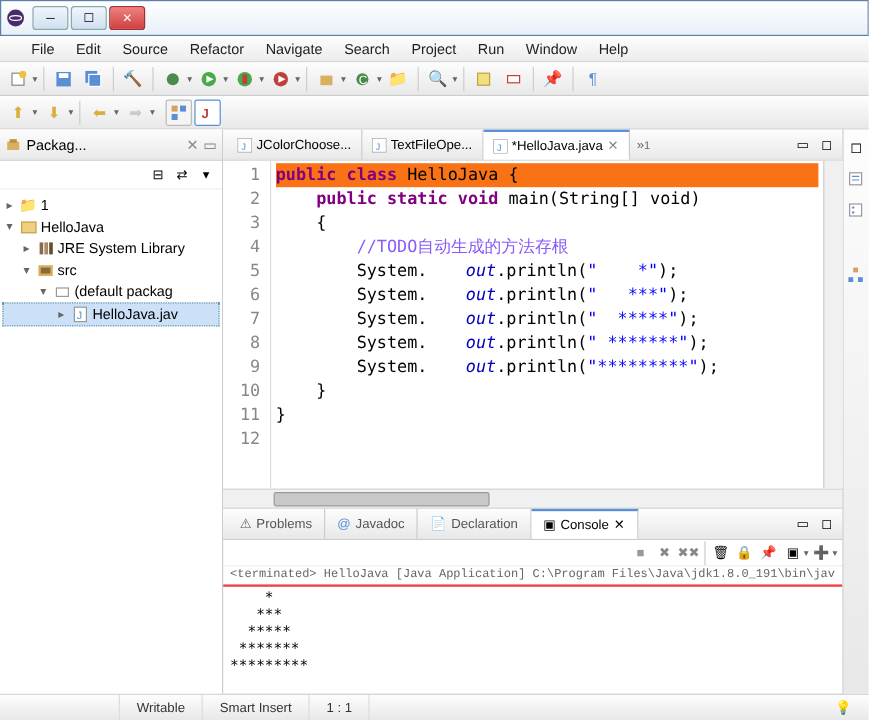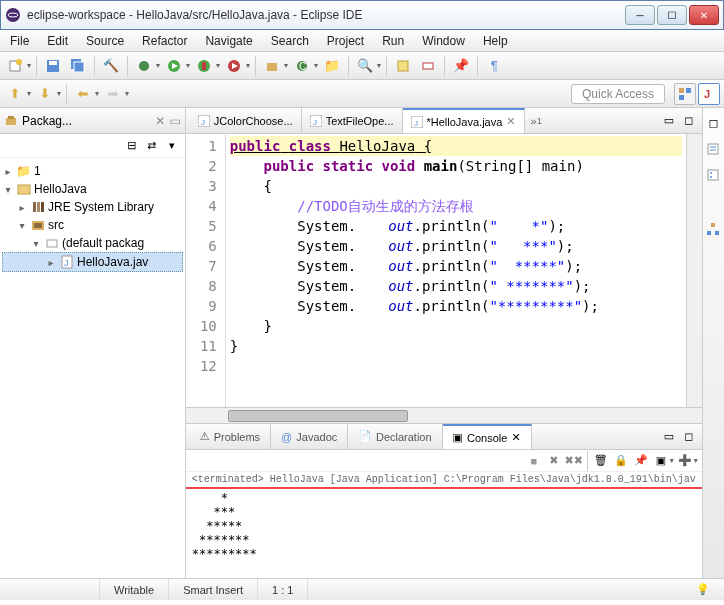--- a/index.html
+++ b/index.html
@@ -7,21 +7,21 @@
 
 .titlebar { height: 30px; background: linear-gradient(#fff, #e8f0f8); border: 1px solid #5a7fa8; display: flex; align-items: center; padding: 0 4px; }
 .titlebar .icon { width: 16px; height: 16px; margin-right: 6px; }
 .titlebar .title { flex: 1; color: #333; font-size: 12px; }
 .titlebar .winbtns { display: flex; gap: 2px; }
 .titlebar .winbtn { width: 30px; height: 20px; border: 1px solid #8aa; border-radius: 3px; display: flex; align-items: center; justify-content: center; font-size: 10px; cursor: pointer; }
 .titlebar .winbtn.min { background: linear-gradient(#f0f6fc,#d0e0f0); }
 .titlebar .winbtn.max { background: linear-gradient(#f0f6fc,#d0e0f0); }
 .titlebar .winbtn.close { background: linear-gradient(#f08080,#d04040); color: #fff; border-color: #a03030; }
 
-.menubar { height: 22px; background: linear-gradient(#fdfdfd,#ececec); border-bottom: 1px solid #ccc; display: flex; align-items: center; padding: 0 2px; gap: 2px; }
+.menubar { height: 22px; background: linear-gradient(#fdfdfd,#ececec); border-bottom: 1px solid #ccc; display: flex; align-items: center; padding: 0 18px; gap: 2px; }
 .menubar .menu { padding: 2px 8px; cursor: pointer; color: #222; }
 
 .toolbar { height: 28px; background: linear-gradient(#fdfdfd,#e8e8e8); border-bottom: 1px solid #ccc; display: flex; align-items: center; padding: 0 4px; gap: 3px; }
 .toolbar2 { height: 28px; background: linear-gradient(#fdfdfd,#e8e8e8); border-bottom: 1px solid #ccc; display: flex; align-items: center; padding: 0 4px; gap: 3px; }
 .tbtn { width: 22px; height: 22px; display: flex; align-items: center; justify-content: center; border-radius: 2px; cursor: pointer; font-size: 13px; }
 .tsep { width: 1px; height: 20px; background: #ccc; margin: 0 2px; }
 .dd { font-size: 8px; color: #666; margin-left: -2px; }
 
 .quick-access { margin-left: auto; border: 1px solid #bbb; padding: 2px 10px; background: #fff; border-radius: 3px; color: #888; }
 .persp { display: flex; gap: 2px; margin-left: 6px; }
@@ -47,27 +47,27 @@
 .centerpane { flex: 1; display: flex; flex-direction: column; }
 .editor-tabs { height: 26px; background: linear-gradient(#fdfdfd,#e8e8e8); border-bottom: 1px solid #ccc; display: flex; align-items: stretch; padding-left: 4px; }
 .etab { display: flex; align-items: center; gap: 4px; padding: 0 8px; border-right: 1px solid #ccc; font-size: 11px; cursor: pointer; }
 .etab.active { background: #fff; border-top: 2px solid #5a8fd8; }
 .etab .tclose { color: #888; cursor: pointer; }
 .etab-more { padding: 0 6px; display: flex; align-items: center; color: #666; font-size: 11px; cursor: pointer; }
 .etab-ctl { margin-left: auto; display: flex; align-items: center; gap: 2px; padding-right: 4px; }
 .editor { flex: 1; display: flex; overflow: hidden; background: #fff; position: relative; }
 .gutter { width: 40px; background: #fff; border-right: 1px solid #ddd; text-align: right; padding: 2px 8px 2px 2px; color: #888; font-family: Consolas, monospace; font-size: 14px; line-height: 20px; }
 .code { flex: 1; font-family: Consolas, monospace; font-size: 14px; line-height: 20px; padding: 2px 4px; white-space: pre; overflow: auto; }
-.code .hl { background: #fef9c3; display: inline-block; width: 100%; text-decoration: underline; }
+.code .hl { background: #f97316; display: inline-block; width: 100%; }
 .kw { color: #800080; font-weight: bold; }
 .kw2 { color: #0000c0; font-style: italic; margin-left: 32px; }
 .cls { color: #000; }
 .str { color: #0000ff; }
 .cmt { color: #8b5cf6; }
-.meth { font-weight: bold; }
+.meth { font-weight: normal; }
 .vscroll { width: 16px; background: #f0f0f0; border-left: 1px solid #ccc; }
 .hscrollbar { height: 16px; background: #f0f0f0; border-top: 1px solid #ccc; display: flex; align-items: center; }
 .hscrollbar .thumb { height: 12px; width: 180px; background: #c8c8c8; border: 1px solid #999; border-radius: 2px; margin-left: 42px; }
 
 .bottompane { height: 155px; border-top: 1px solid #ccc; display: flex; flex-direction: column; }
 .btabs { height: 26px; background: linear-gradient(#fdfdfd,#e8e8e8); border-bottom: 1px solid #ccc; display: flex; align-items: stretch; padding-left: 4px; }
 .btab { display: flex; align-items: center; gap: 4px; padding: 0 10px; border-right: 1px solid #ccc; font-size: 11px; cursor: pointer; color: #555; }
 .btab.active { background: #fff; color: #000; border-top: 2px solid #5a8fd8; }
 .console-toolbar { height: 22px; display: flex; justify-content: flex-end; align-items: center; padding: 0 4px; gap: 2px; border-bottom: 1px solid #eee; }
 .console-header { font-size: 10px; color: #666; padding: 2px 6px; border-bottom: 2px solid #ef4444; white-space: nowrap; overflow: hidden; font-family: Liberation Mono, monospace; }
@@ -85,21 +85,20 @@
 </head>
 <body>
 
 <div class="titlebar">
   <span class="icon">
     <svg width="16" height="16">
         <circle cx="8" cy="8" r="7" fill="#4a2a6a"></circle>
         <ellipse cx="8" cy="8" rx="5" ry="2" fill="none" stroke="#fff" stroke-width="1"></ellipse>
       </svg>
   </span>
-  <span class="title">eclipse-workspace - HelloJava/src/HelloJava.java - Eclipse IDE</span>
   <div class="winbtns">
     <div class="winbtn min">─</div>
     <div class="winbtn max">☐</div>
     <div class="winbtn close">✕</div>
   </div>
 </div>
 
 <div class="menubar">
   <span class="menu">File</span>
   <span class="menu">Edit</span>
@@ -202,21 +201,20 @@
 <div class="toolbar2">
   <div class="tbtn" style="color:#d8b040">⬆</div>
     <span class="dd">▾</span>
   <div class="tbtn" style="color:#d8b040">⬇</div>
     <span class="dd">▾</span>
   <div class="tsep"></div>
   <div class="tbtn" style="color:#d8b040">⬅</div>
     <span class="dd">▾</span>
   <div class="tbtn" style="color:#ccc">➡</div>
     <span class="dd">▾</span>
-  <div class="quick-access">Quick Access</div>
   <div class="persp">
     <div class="pbtn">
         <svg width="14" height="14">
           <rect x="1" y="1" width="5" height="5" fill="#d8a060"></rect>
           <rect x="8" y="1" width="5" height="5" fill="#5a8fd8"></rect>
           <rect x="1" y="8" width="5" height="5" fill="#5a8fd8"></rect>
         </svg>
       </div>
     <div class="pbtn" style="background:#fff;border-color:#5a8fd8">
         <svg width="14" height="14">
@@ -348,21 +346,21 @@
         <div>5</div>
         <div>6</div>
         <div>7</div>
         <div>8</div>
         <div>9</div>
         <div>10</div>
         <div>11</div>
         <div>12</div>
       </div>
       <div class="code"><span class="hl"><span class="kw">public</span> <span class="kw">class</span> <span class="cls">HelloJava</span> {</span>
-    <span class="kw">public</span> <span class="kw">static</span> <span class="kw">void</span> <span class="meth">main</span><span>(String[] main)</span>
+    <span class="kw">public</span> <span class="kw">static</span> <span class="kw">void</span> <span class="meth">main</span><span>(String[] void)</span>
     {
         <span class="cmt">//TODO自动生成的方法存根</span>
         <span>System.</span><span class="kw2">out</span><span>.println(</span><span class="str">"    *"</span><span>);</span>
         <span>System.</span><span class="kw2">out</span><span>.println(</span><span class="str">"   ***"</span><span>);</span>
         <span>System.</span><span class="kw2">out</span><span>.println(</span><span class="str">"  *****"</span><span>);</span>
         <span>System.</span><span class="kw2">out</span><span>.println(</span><span class="str">" *******"</span><span>);</span>
         <span>System.</span><span class="kw2">out</span><span>.println(</span><span class="str">"*********"</span><span>);</span>
     }
 }
 </div>

